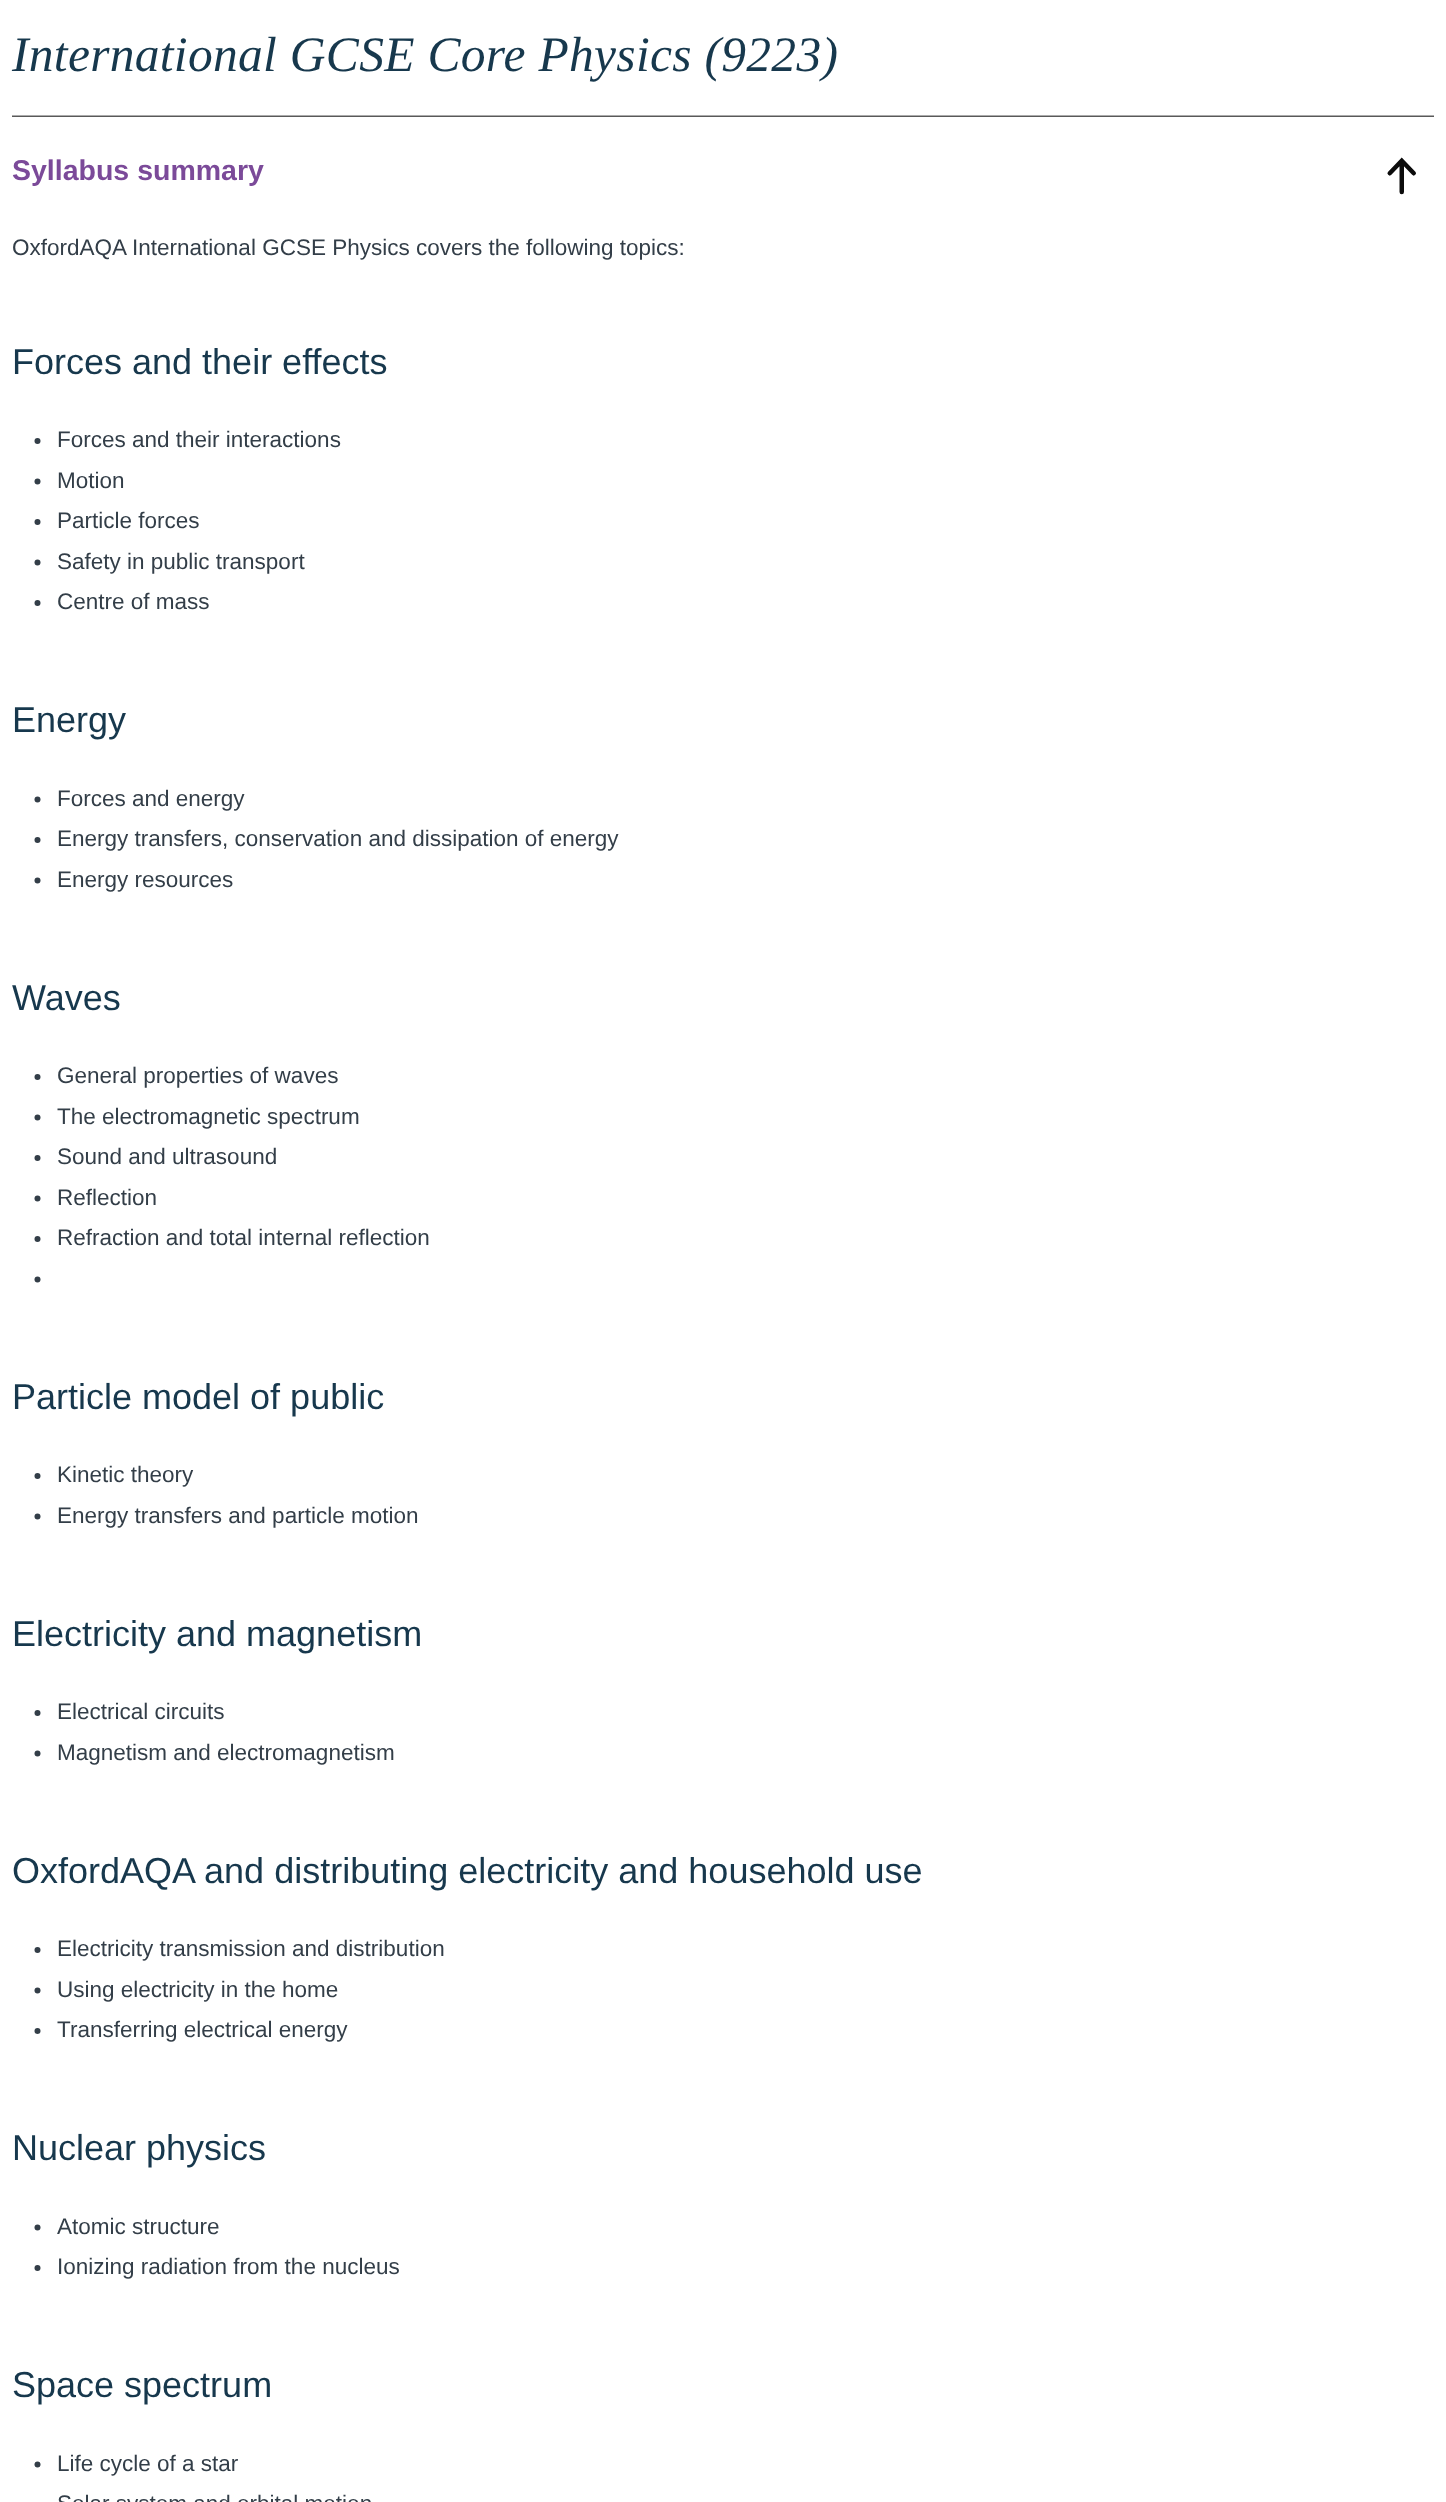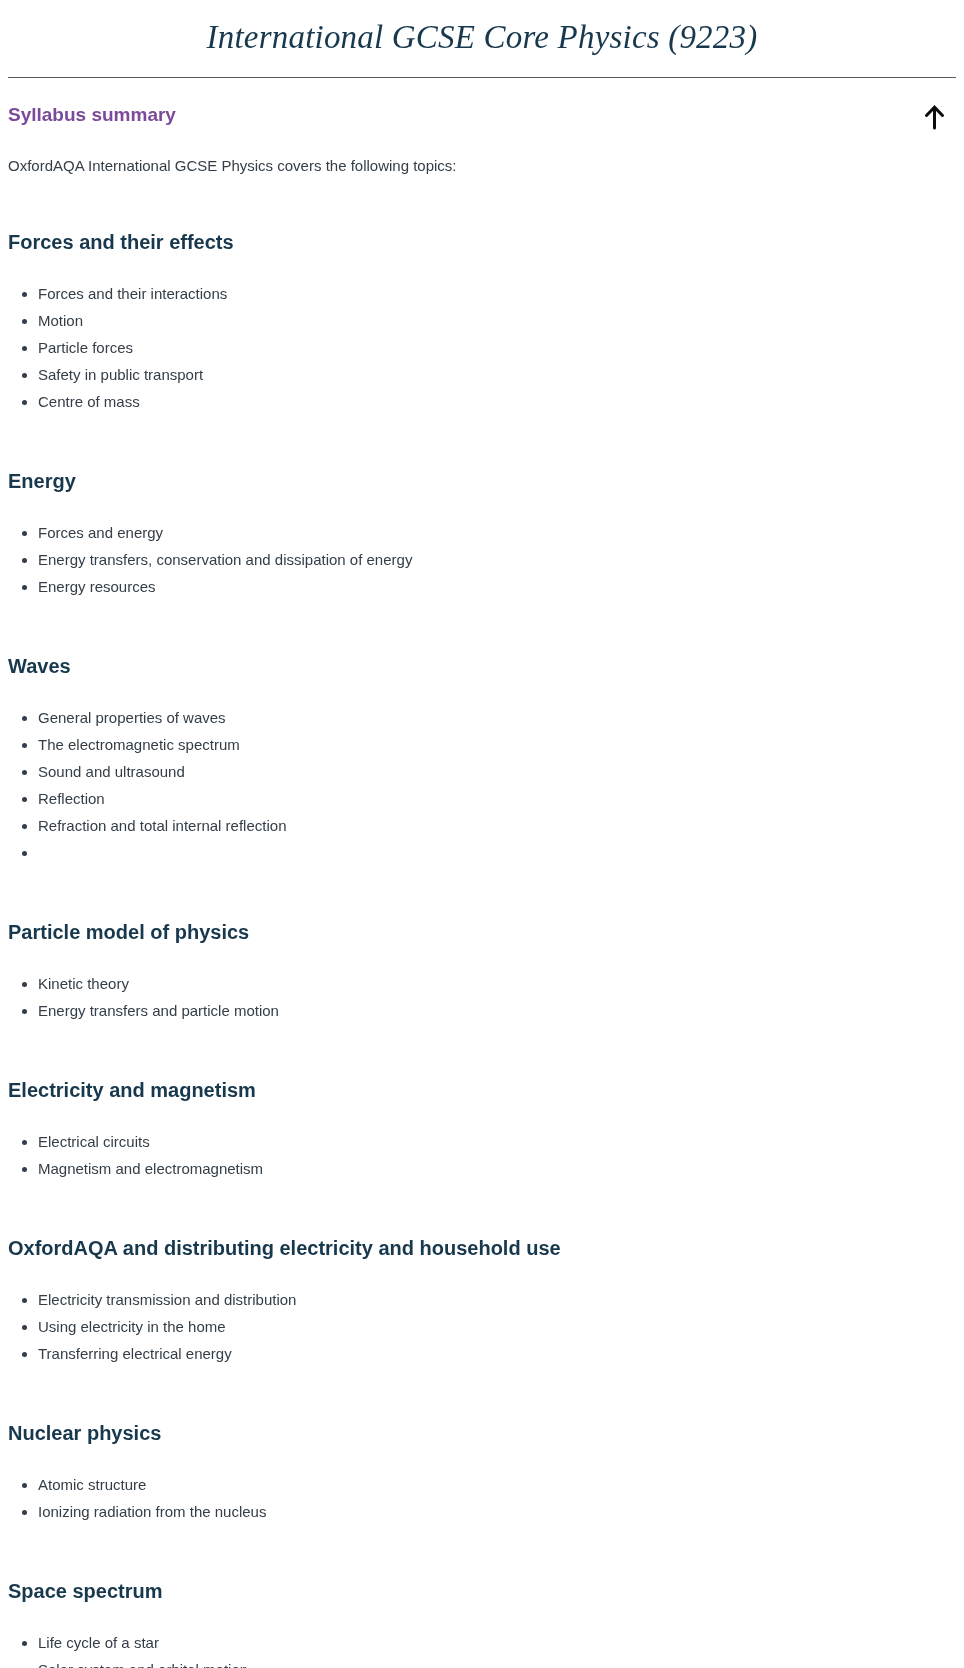--- a/index.html
+++ b/index.html
@@ -23,21 +23,20 @@
   }
   h1.page-title{
     font-family:"Liberation Serif", serif;
     font-style:italic;
     font-weight:normal;
     font-size:33px;
     line-height:40px;
     color:var(--navy);
     margin:17px 0 20px 0;
     letter-spacing:.2px;
-    text-align:center;
   }
   hr.divider{
     border:none;
     border-top:1px solid var(--divider);
     margin:0;
   }
   .section-header{
     display:flex;
     justify-content:space-between;
     align-items:flex-start;
@@ -58,23 +57,23 @@
     cursor:pointer;
     line-height:0;
   }
   p.intro{
     font-size:15px;
     line-height:20px;
     margin:26px 0 0 0;
   }
   section.topic{margin-top:54px;}
   section.topic h3{
-    font-size:20px;
+    font-size:24px;
     line-height:24px;
-    font-weight:bold;
+    font-weight:normal;
     color:var(--navy);
     margin:0;
   }
   section.topic ul{
     margin:26px 0 0 0;
     padding-left:30px;
   }
   section.topic li{
     font-size:15px;
     line-height:27px;
@@ -128,21 +127,21 @@
         <li>General properties of waves</li>
         <li>The electromagnetic spectrum</li>
         <li>Sound and ultrasound</li>
         <li>Reflection</li>
         <li>Refraction and total internal reflection</li>
         <li></li>
       </ul>
   </section>
 
   <section class="topic">
-    <h3>Particle model of physics</h3>
+    <h3>Particle model of public</h3>
     <ul>
         <li>Kinetic theory</li>
         <li>Energy transfers and particle motion</li>
       </ul>
   </section>
 
   <section class="topic">
     <h3>Electricity and magnetism</h3>
     <ul>
         <li>Electrical circuits</li>

